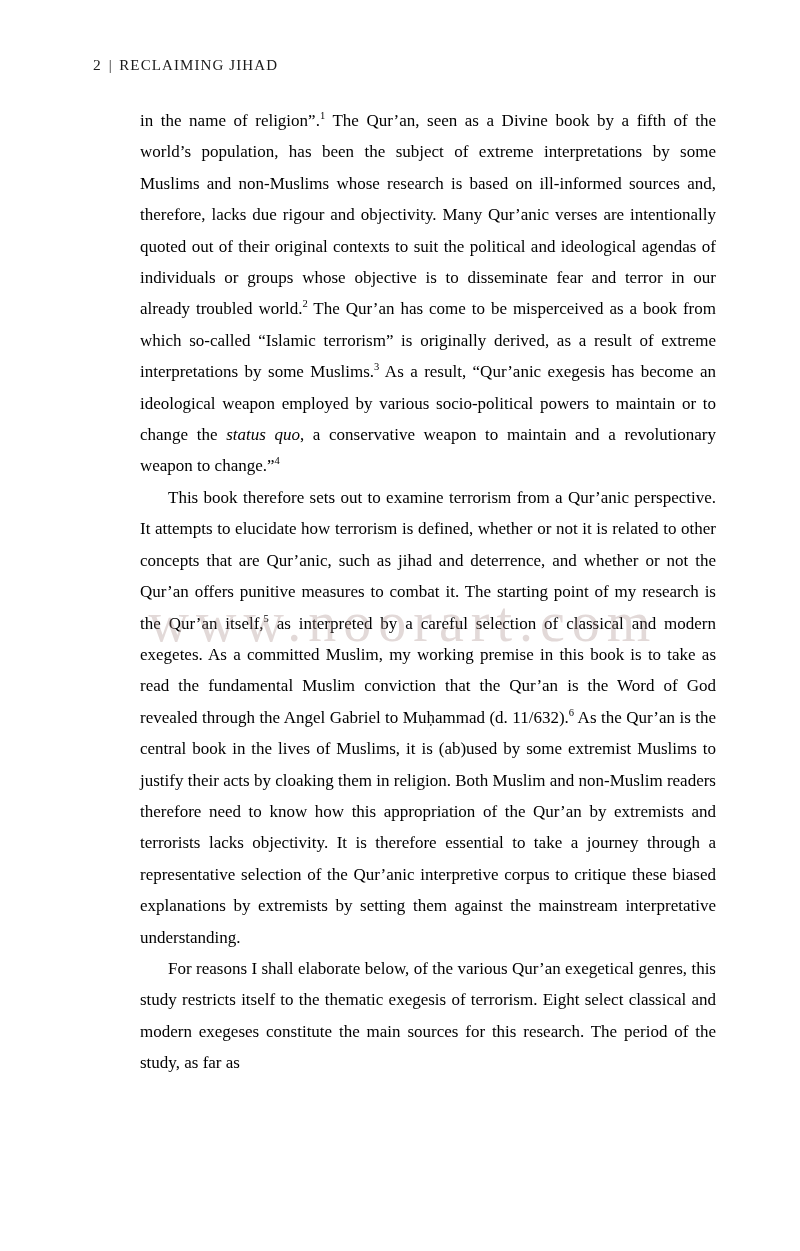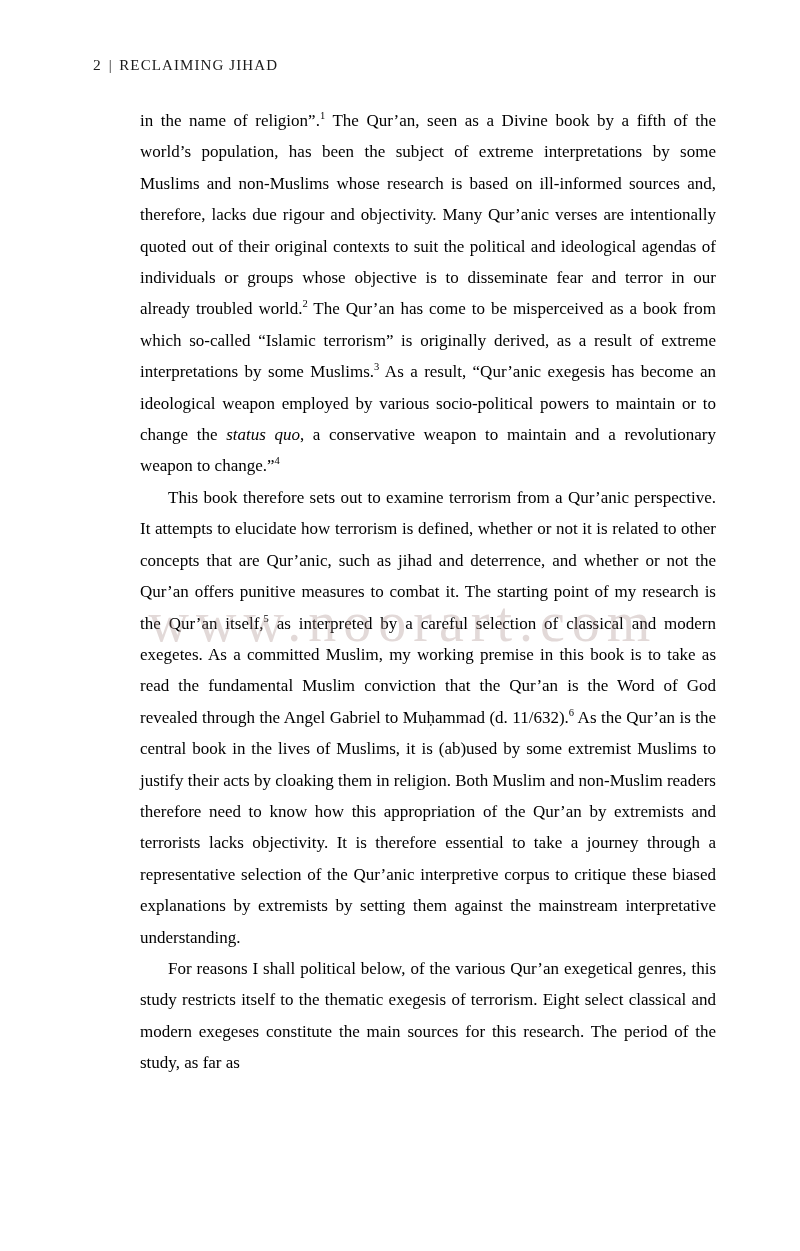--- a/index.html
+++ b/index.html
@@ -101,18 +101,18 @@
 
 <div class="page">
 
   <div class="running-head">
     <span class="folio">2</span><span class="rule">|</span><span class="title">Reclaiming Jihad</span>
   </div>
 
   <div class="textblock">
     <p class="body first" id="para-1" style="text-indent: 0px;"><span>in the name of religion”.</span><sup>1</sup><span> The Qur’an, seen as a Divine book by a fifth of the world’s population, has been the subject of extreme interpretations by some Muslims and non-Muslims whose research is based on ill-informed sources and, therefore, lacks due rigour and objectivity. Many Qur’anic verses are intentionally quoted out of their original contexts to suit the political and ideological agendas of individuals or groups whose objective is to disseminate fear and terror in our already troubled world.</span><sup>2</sup><span> The Qur’an has come to be misperceived as a book from which so-called “Islamic terrorism” is originally derived, as a result of extreme interpretations by some Muslims.</span><sup>3</sup><span> As a result, “Qur’anic exegesis has become an ideological weapon employed by various socio-political powers to maintain or to change the </span><span class="ital">status quo</span><span>, a conservative weapon to maintain and a revolutionary weapon to change.”</span><sup>4</sup></p>
     <p class="body" id="para-2"><span>This book therefore sets out to examine terrorism from a Qur’anic perspective. It attempts to elucidate how terrorism is defined, whether or not it is related to other concepts that are Qur’anic, such as jihad and deterrence, and whether or not the Qur’an offers punitive measures to combat it. The starting point of my research is the Qur’an itself,</span><sup>5</sup><span> as interpreted by a careful selection of classical and modern exegetes. As a committed Muslim, my working premise in this book is to take as read the fundamental Muslim conviction that the Qur’an is the Word of God revealed through the Angel Gabriel to Muḥammad (d. 11/632).</span><sup>6</sup><span> As the Qur’an is the central book in the lives of Muslims, it is (ab)used by some extremist Muslims to justify their acts by cloaking them in religion. Both Muslim and non-Muslim readers therefore need to know how this appropriation of the Qur’an by extremists and terrorists lacks objectivity. It is therefore essential to take a journey through a representative selection of the Qur’anic interpretive corpus to critique these biased explanations by extremists by setting them against the mainstream interpretative understanding.</span></p>
-    <p class="body" id="para-3"><span>For reasons I shall political below, of the various Qur’an exegetical genres, this study restricts itself to the thematic exegesis of terrorism. Eight select classical and modern exegeses constitute the main sources for this research. The period of the study, as far as</span></p>
+    <p class="body" id="para-3"><span>For reasons I shall elaborate below, of the various Qur’an exegetical genres, this study restricts itself to the thematic exegesis of terrorism. Eight select classical and modern exegeses constitute the main sources for this research. The period of the study, as far as</span></p>
   </div>
 
   <div class="watermark">www.noorart.com</div>
 
 </div>
 
 </body></html>

